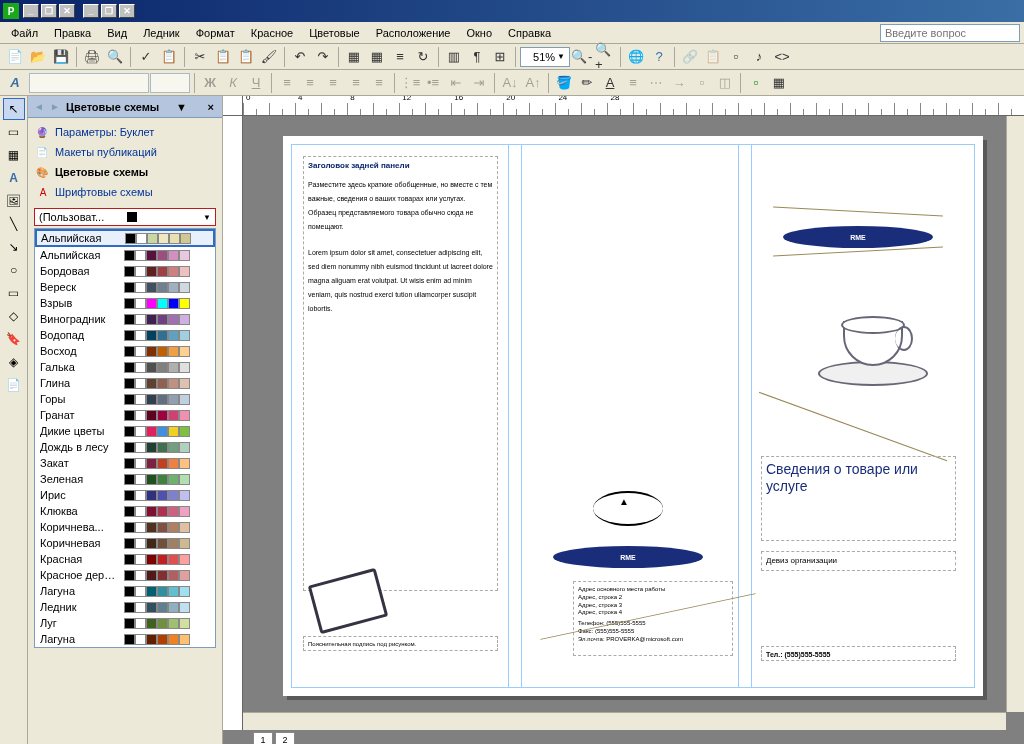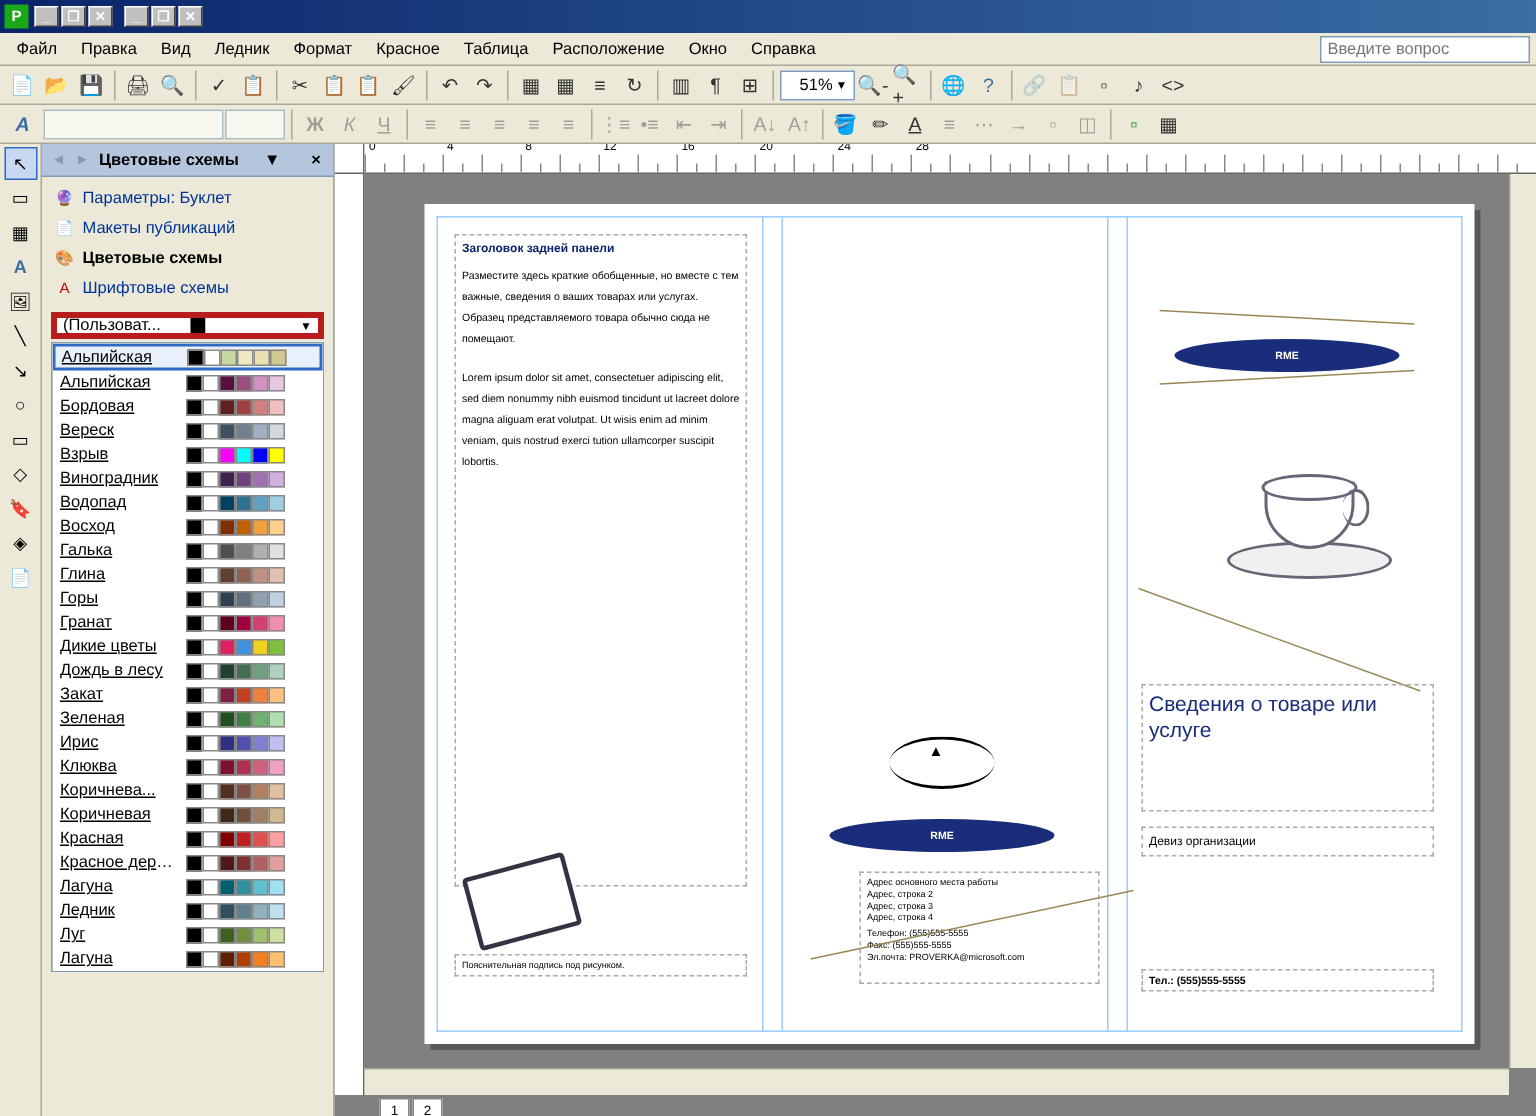--- a/index.html
+++ b/index.html
@@ -25,28 +25,28 @@
 .task-pane { width: 195px; background: #ece9d8; border-right: 1px solid #aca899; display: flex; flex-direction: column; }
 .tp-header { height: 22px; background: #b6c5de; display: flex; align-items: center; padding: 0 4px; gap: 4px; font-weight: bold; font-size: 11px; border-bottom: 1px solid #7f9db9;}
 .tp-header .nav { display:flex; gap:2px; }
 .tp-header .navbtn { width:14px; height:14px; display:flex; align-items:center; justify-content:center; font-size:10px; color:#7f9db9;}
 .tp-header .close { margin-left: auto; font-size: 11px; padding: 0 4px;}
 .tp-links { padding: 4px 6px; font-size: 11px; }
 .tp-links div { padding: 3px 2px; display: flex; align-items: center; gap: 5px; color: #003399; cursor: pointer;}
 .tp-links .current { font-weight: bold; color: #000;}
 .link-icon { width: 14px; height: 14px; display:inline-flex; align-items:center; justify-content:center; font-size:10px;}
 .tp-section-title { font-weight: bold; font-size: 11px; padding: 4px 6px; }
-.scheme-dropdown { margin: 2px 6px; height: 18px; background: white; border: 4px solid #b91c1c; padding: 1px 4px; font-size: 11px; display: flex; align-items: center;}
+.scheme-dropdown { margin: 2px 6px; height: 18px; background: white; border: 1px solid #b91c1c; padding: 1px 4px; font-size: 11px; display: flex; align-items: center;}
 .scheme-dropdown .arrow {margin-left:auto; font-size:8px;}
 .scheme-dropdown .swatches { display:flex; margin-left:auto; margin-right:4px;}
 .scheme-dropdown .sw { width:10px; height:10px;}
 .scheme-list { margin: 0 6px 4px 6px; background: white; border: 1px solid #7f9db9; height: 420px; overflow-y: scroll; overflow-x: hidden; font-size: 11px;}
 .scheme-item { display: flex; align-items: center; padding: 1px 4px; gap: 4px; white-space: nowrap; border: 1px solid transparent;}
 .scheme-item.selected { border: 2px solid #316ac5; background: #e8f0fc;}
-.scheme-item .name { width: 80px; overflow: hidden; text-overflow: ellipsis; text-decoration: underline; }
+.scheme-item .name { width: 80px; overflow: hidden; text-overflow: ellipsis; }
 .scheme-item .swatches { display: flex; }
 .scheme-item .sw { width: 11px; height: 11px; border: 1px solid #888;}
 .tp-bottom-link { padding: 6px; font-size: 11px; color: #003399;}
 .canvas-area { flex: 1; background: #808080; position: relative; overflow: hidden;}
 .ruler-h { position: absolute; top: 0; left: 20px; right: 0; height: 20px; background: white; border-bottom: 1px solid #666; font-size: 7px; display:flex; align-items:flex-end;}
 .ruler-v { position: absolute; top: 20px; left: 0; width: 20px; bottom: 20px; background: white; border-right: 1px solid #666;}
 .ruler-corner { position: absolute; top: 0; left: 0; width: 20px; height: 20px; background: white; border-right:1px solid #666; border-bottom:1px solid #666;}
 .ruler-h .tick { flex:1; border-left:1px solid #888; height:6px; position:relative;}
 .ruler-h .tick.major { height:12px;}
 .ruler-h .tick .num { position:absolute; top:-10px; left:2px; font-size:8px;}
@@ -90,21 +90,21 @@
   </div>
 </div>
 
 <div class="menubar">
   <div class="menuitem">Файл</div>
   <div class="menuitem">Правка</div>
   <div class="menuitem">Вид</div>
   <div class="menuitem">Ледник</div>
   <div class="menuitem">Формат</div>
   <div class="menuitem">Красное</div>
-  <div class="menuitem">Таблица</div>
+  <div class="menuitem">Цветовые</div>
   <div class="menuitem">Расположение</div>
   <div class="menuitem">Окно</div>
   <div class="menuitem">Справка</div>
   <input class="question-box" placeholder="Введите вопрос" style="">
 </div>
 
 <div class="toolbar-row">
   <div class="tbtn">📄</div>
   <div class="tbtn">📂</div>
   <div class="tbtn">💾</div>

